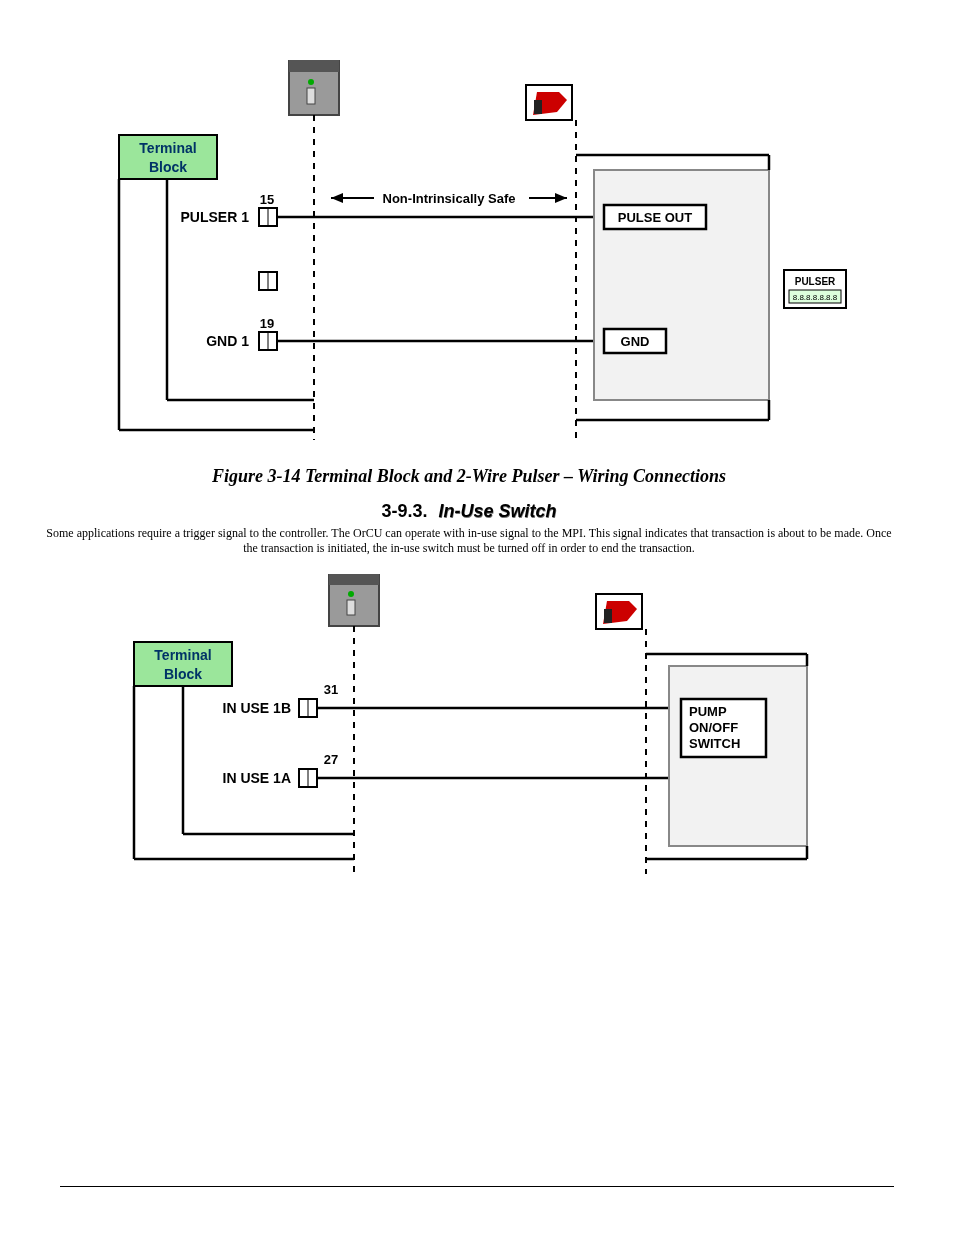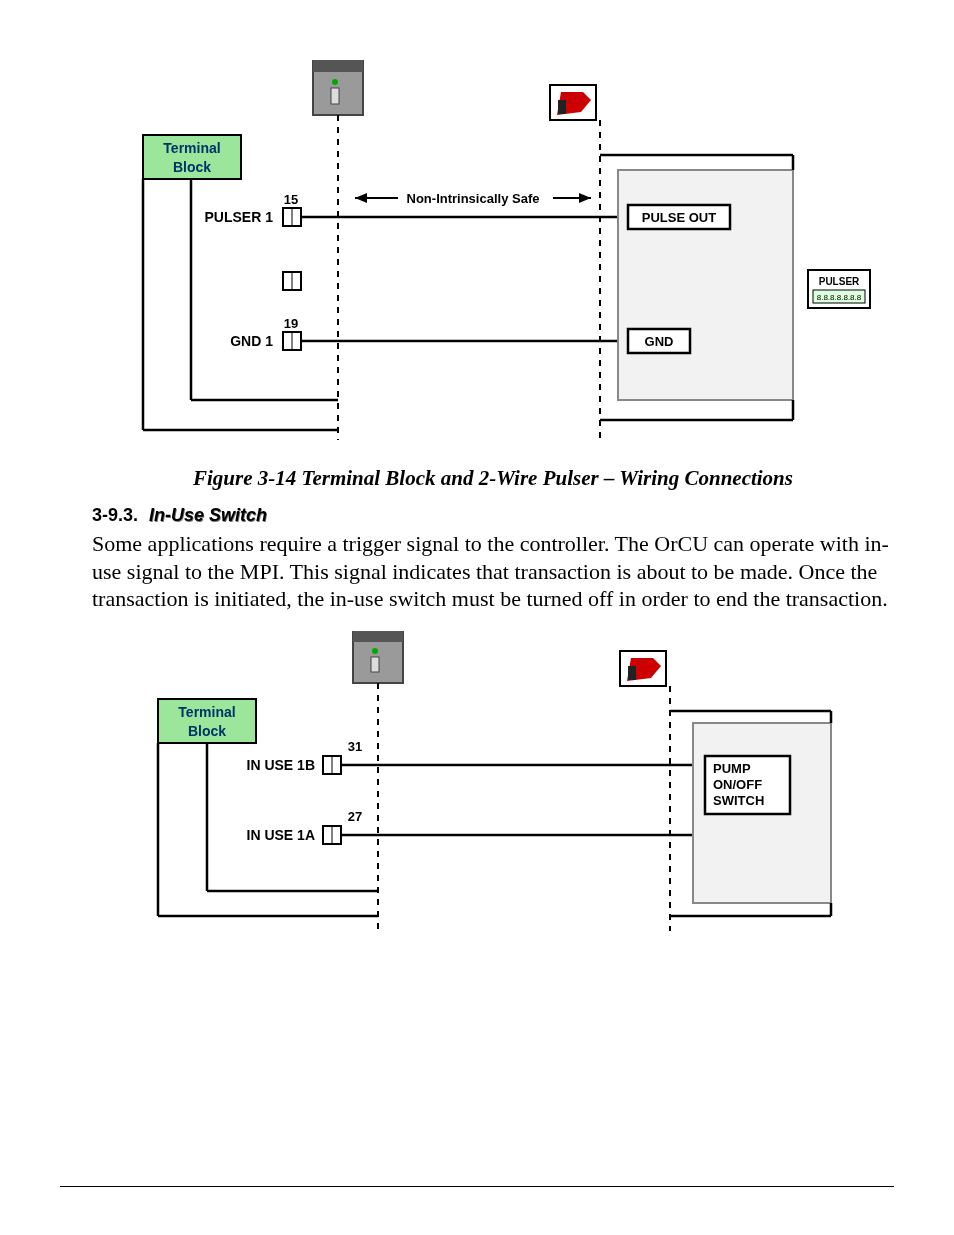--- a/index.html
+++ b/index.html
@@ -7,53 +7,53 @@
     padding: 0;
     background: #fff;
     font-family: "Times New Roman", Times, serif;
     color: #000;
     width: 954px;
     height: 1235px;
     position: relative;
     overflow: hidden;
   }
   .page {
-    padding: 60px 60px 0 92px;
+    padding: 60px 60px 0 44px;
     position: relative;
   }
   .figure-wrap {
     width: 100%;
     text-align: center;
   }
   .figure-caption {
     font-family: "Times New Roman", serif;
     font-weight: bold;
     font-style: italic;
-    font-size: 21px;
+    font-size: 18px;
     margin: 6px 0 14px 0;
     text-align: center;
   }
   .section-head {
     font-family: Arial, Helvetica, sans-serif;
     display: inline;
     font-size: 18px;
   }
   .section-head .num {
     font-weight: bold;
     font-style: normal;
   }
   .section-head .title {
     font-weight: bold;
     font-style: italic;
     text-shadow: 0.6px 0.6px 0 #777;
     margin-left: 6px;
   }
   .body-text {
     font-family: "Times New Roman", serif;
-    font-size: 22px;
+    font-size: 12px;
     line-height: 1.25;
     margin-top: 4px;
   }
   svg { display:block; margin:0 auto; }
   hr.bottom {
     position:absolute;
     left:60px; right:60px;
     bottom:40px;
     border:none;
     border-top:1px solid #000;
@@ -131,21 +131,21 @@
   <g>
     <rect x="695" y="210" width="62" height="38" fill="#fff" stroke="#000" stroke-width="2"></rect>
     <text x="726" y="225" text-anchor="middle" font-family="Arial" font-size="10" font-weight="bold">PULSER</text>
     <rect x="700" y="230" width="52" height="13" fill="#dfd" stroke="#000" stroke-width="1"></rect>
     <text x="726" y="240" text-anchor="middle" font-family="Arial" font-size="8">8.8.8.8.8.8.8</text>
   </g>
 </svg>
 <div class="figure-caption">Figure 3-14  Terminal Block and 2-Wire Pulser – Wiring Connections</div>
 </div>
 
-<div style="margin-top:1px;">
+<div style="margin-top:1px;text-align:center;">
   <span class="section-head">
     <span class="num">3-9.3.</span>
     <span class="title">In-Use Switch</span>
   </span>
   <div class="body-text">Some applications require a trigger signal to the controller. The OrCU can operate with in-use signal to the MPI. This signal indicates that transaction is about to be made. Once the transaction is initiated, the in-use switch must be turned off in order to end the transaction.</div>
 </div>
 
 <div class="figure-wrap" style="margin-top:18px;">
 <svg width="720" height="320" viewBox="0 0 720 320">
 

